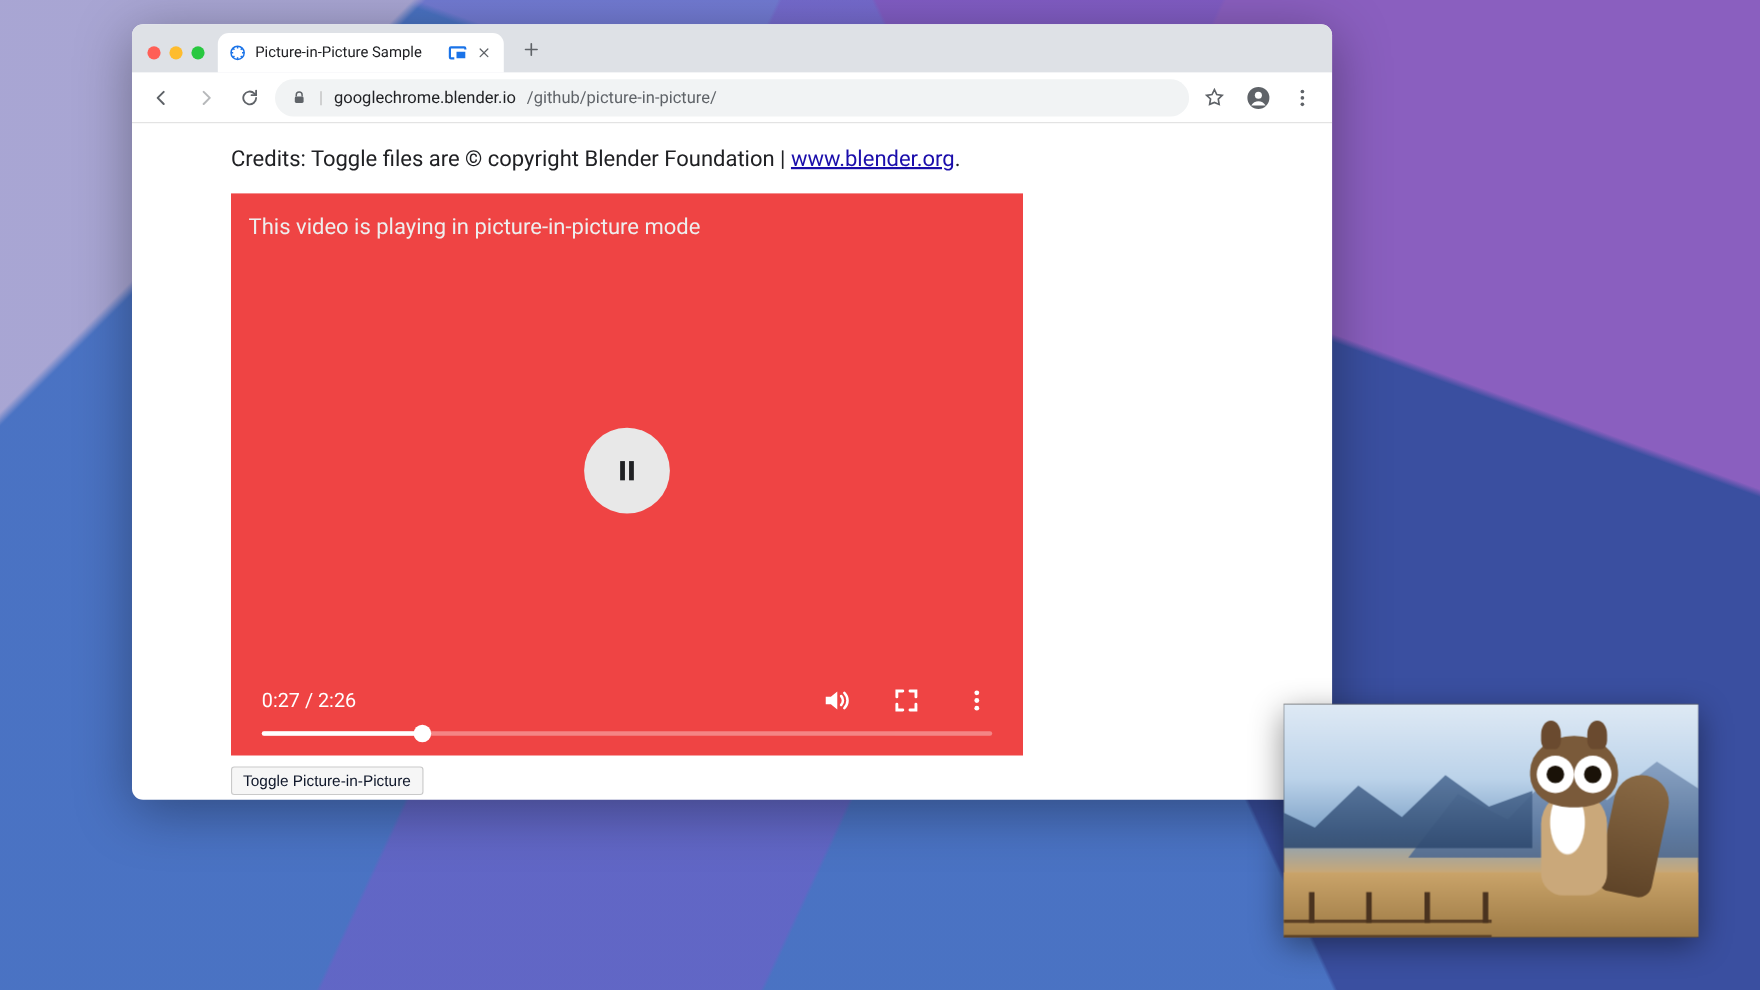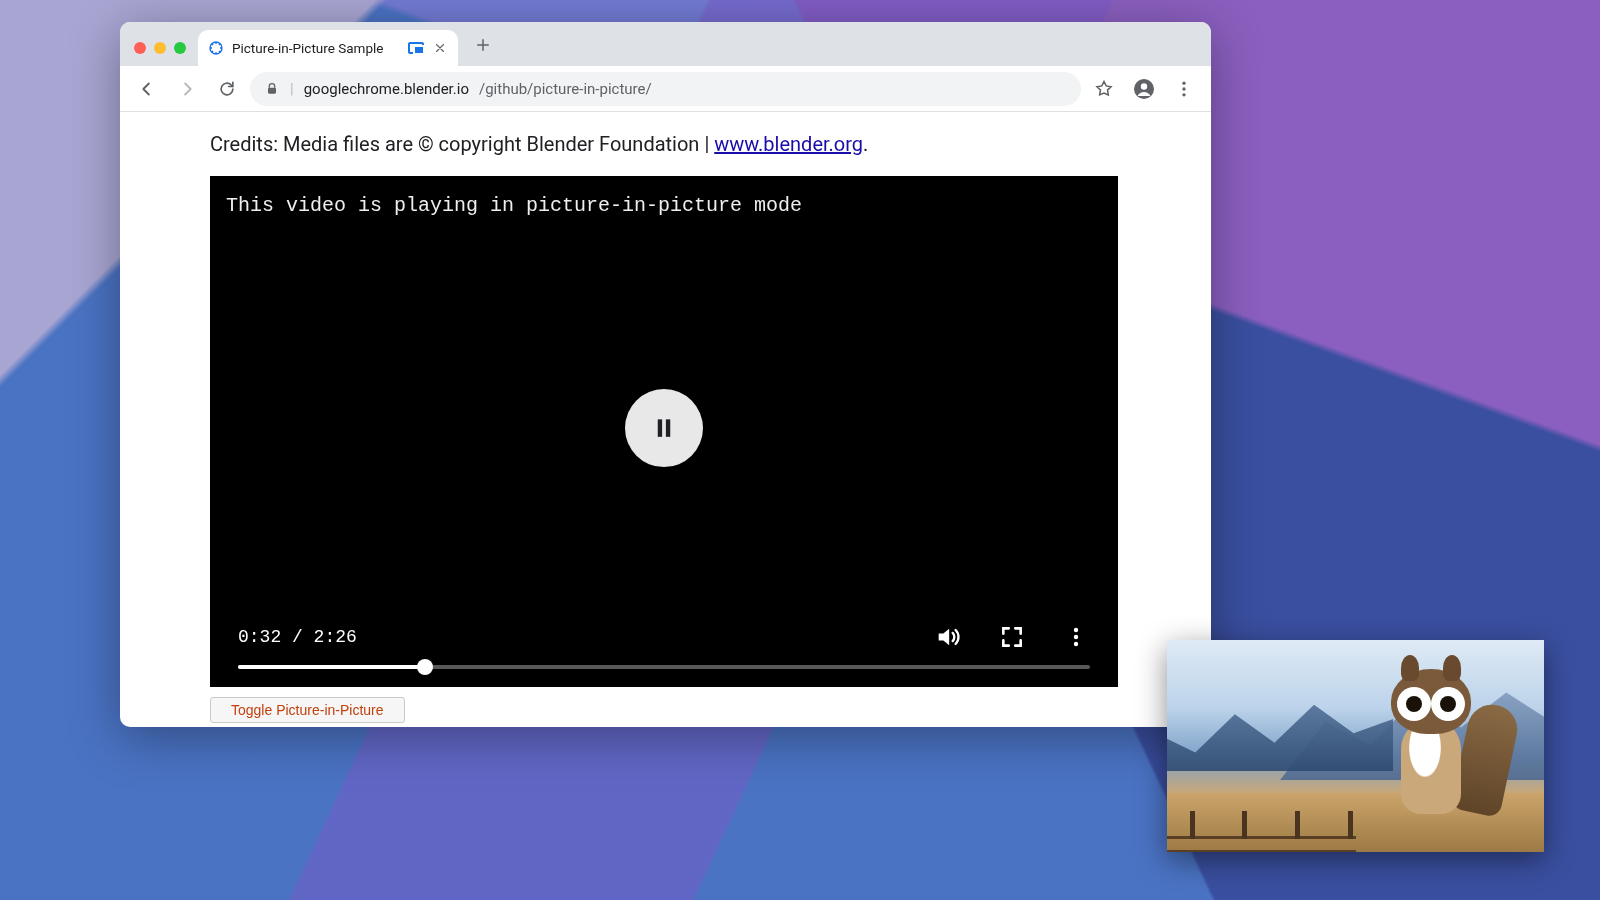--- a/index.html
+++ b/index.html
@@ -47,38 +47,38 @@
   .omnibox {
     flex:1; height:34px; background:#f1f3f4; border-radius:17px; display:flex; align-items:center; padding:0 14px; gap:10px; color:#202124; font-size:15px;
   }
   .omnibox .lock { color:#5f6368; }
   .omnibox .sep { color:#bbb; }
   .omnibox .url-rest { color:#5f6368; }
   .content { flex:1; overflow:auto; padding: 20px 90px 20px 90px; }
   .credits { font-size: 20px; color:#202124; margin-bottom: 20px; }
   .credits a { color:#1a0dab; }
   .video {
-    width: 908px; height: 511px; background:#000000; color:#fff; position:relative; font-size:19px;font-family:Liberation Mono, monospace;
+    width: 720px; height: 511px; background:#ef4444; color:#fff; position:relative; font-size:19px;
   }
   .video .overlay-text { position:absolute; left:16px; top:18px; font-size:20px; color:#eee; }
   .video .big-play {
     position:absolute; left:50%; top:50%; transform:translate(-50%,-55%);
     width:78px; height:78px; border-radius:50%; background:#e8e8e8; display:flex; align-items:center; justify-content:center; cursor:pointer;
   }
   .video .big-play svg { width:30px; height:30px; }
   .video .controls { position:absolute; left:0; right:0; bottom:0; padding: 12px 28px 18px; }
   .video .crow { display:flex; align-items:center; justify-content:space-between; margin-bottom:14px;}
   .video .time { font-size:18px; }
   .video .right-ctrls { display:flex; gap:36px; align-items:center; }
   .video .ibtn { width:28px; height:28px; display:flex; align-items:center; justify-content:center; cursor:pointer; }
   .progress { height:4px; background:rgba(255,255,255,0.35); position:relative; border-radius:2px; cursor:pointer;}
   .progress .fill { position:absolute; left:0; top:0; bottom:0; background:#fff; border-radius:2px; }
   .progress .thumb { position:absolute; top:50%; width:16px; height:16px; background:#fff; border-radius:50%; transform:translate(-50%,-50%); }
   .toggle-btn {
-    margin-top:10px; font-size:14px; padding:4px 20px; background:#f6f6f6; border:1px solid #c9c9c9; border-radius:3px; cursor:pointer; color:#c2410c;
+    margin-top:10px; font-size:14px; padding:4px 10px; background:#f6f6f6; border:1px solid #c9c9c9; border-radius:3px; cursor:pointer; color:#0f172a;
   }
   .pip-window {
     position:absolute; right:56px; bottom:48px; width:377px; height:212px; box-shadow:0 8px 28px rgba(0,0,0,0.45); background:#000; overflow:hidden;
   }
   .pip-scene { width:100%; height:100%; position:relative;
     background: linear-gradient(to bottom, #dfeaf5 0%, #bcd3ea 32%, #7ea2c7 55%, #c7a879 72%, #b8986b 100%);
   }
   .mtn { position:absolute; bottom:38%; left:-10%; width:70%; height:45%; background:linear-gradient(#5f7fa8,#2f4a70); clip-path: polygon(0 100%, 10% 60%, 25% 80%, 40% 40%, 55% 70%, 70% 30%, 85% 60%, 100% 45%, 100% 100%); opacity:0.9;}
   .mtn2 { position:absolute; bottom:34%; left:30%; width:80%; height:55%; background:linear-gradient(#8fa8c8,#4a668f); clip-path: polygon(0 100%, 15% 50%, 30% 70%, 45% 30%, 60% 55%, 75% 25%, 90% 50%, 100% 40%, 100% 100%); opacity:0.85;}
   .ground { position:absolute; bottom:0; left:0; right:0; height:28%; background:linear-gradient(#caa46a,#9d7a45);}
@@ -176,36 +176,36 @@
         <svg viewBox="0 0 24 24" width="20" height="20">
             <circle cx="12" cy="5" r="2" fill="#5f6368"></circle>
             <circle cx="12" cy="12" r="2" fill="#5f6368"></circle>
             <circle cx="12" cy="19" r="2" fill="#5f6368"></circle>
           </svg>
       </div>
     </div>
 
     <div class="content">
       <p class="credits">
-        <span>Credits: Media files are © copyright Blender Foundation | </span><a href="#">www.blender.org</a><span>.</span>
+        <span>Credits: Toggle files are © copyright Blender Foundation | </span><a href="#">www.blender.org</a><span>.</span>
       </p>
 
       <div class="video">
         <div class="overlay-text">This video is playing in picture-in-picture mode</div>
         <div class="big-play">
           <span>
             <svg viewBox="0 0 24 24">
                 <rect x="7" y="5" width="3.5" height="14" fill="#202124"></rect>
                 <rect x="13.5" y="5" width="3.5" height="14" fill="#202124"></rect>
               </svg>
           </span>
         </div>
         <div class="controls">
           <div class="crow">
-            <div class="time">0:32 / 2:26</div>
+            <div class="time">0:27 / 2:26</div>
             <div class="right-ctrls">
               <div class="ibtn">
                 <span>
                   <svg viewBox="0 0 24 24" width="28" height="28">
                       <path d="M4 9v6h4l5 4V5L8 9H4z" fill="#fff"></path>
                       <path d="M16 8.5a5 5 0 0 1 0 7M18.5 6a8.5 8.5 0 0 1 0 12" stroke="#fff" stroke-width="2" fill="none" stroke-linecap="round"></path>
                     </svg>
                 </span>
               </div>
               <div class="ibtn">

